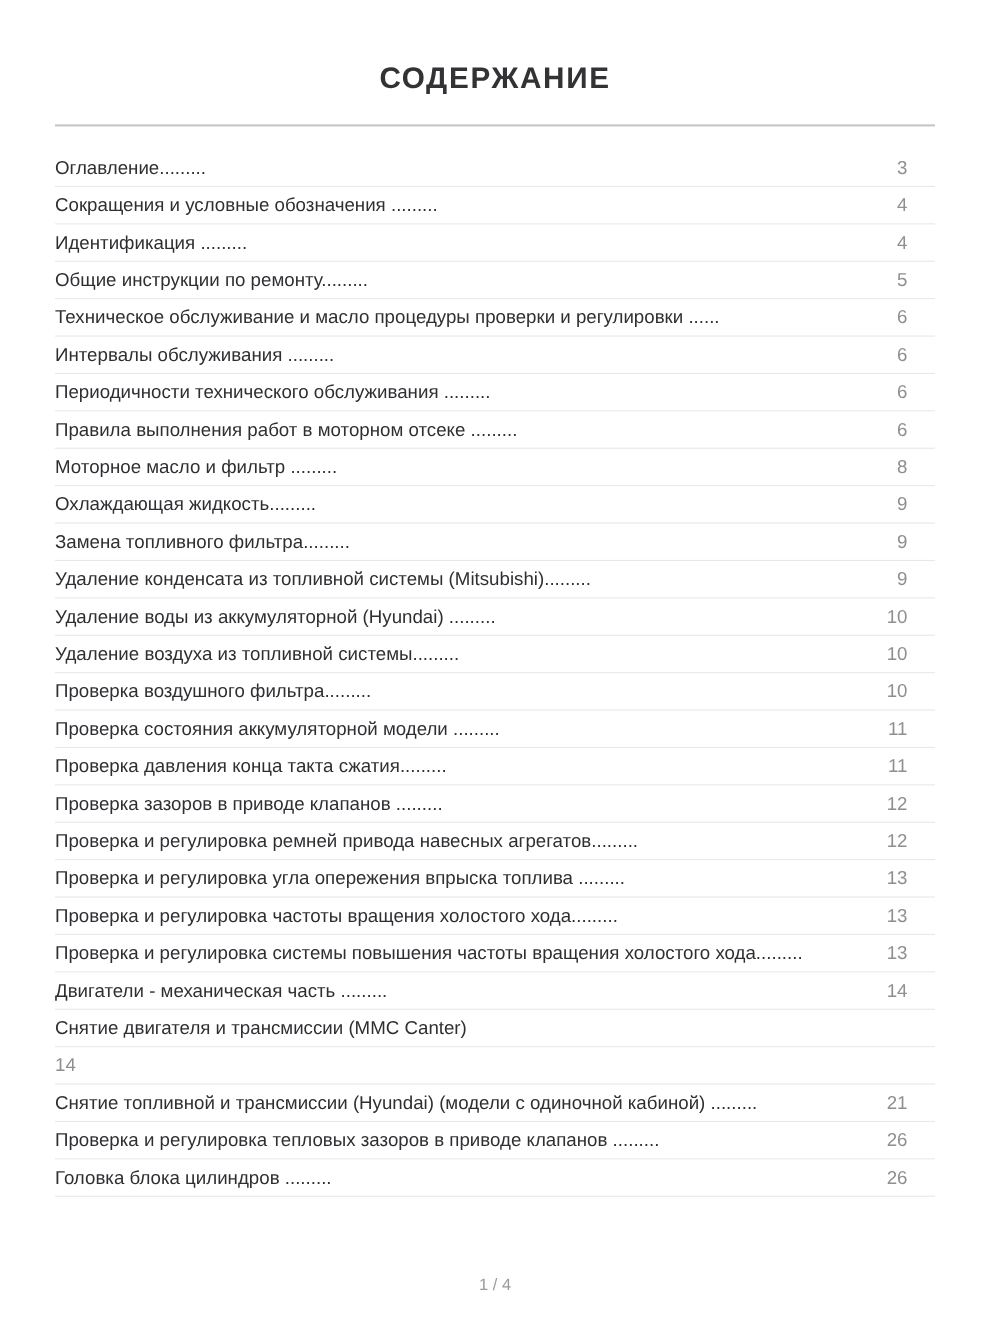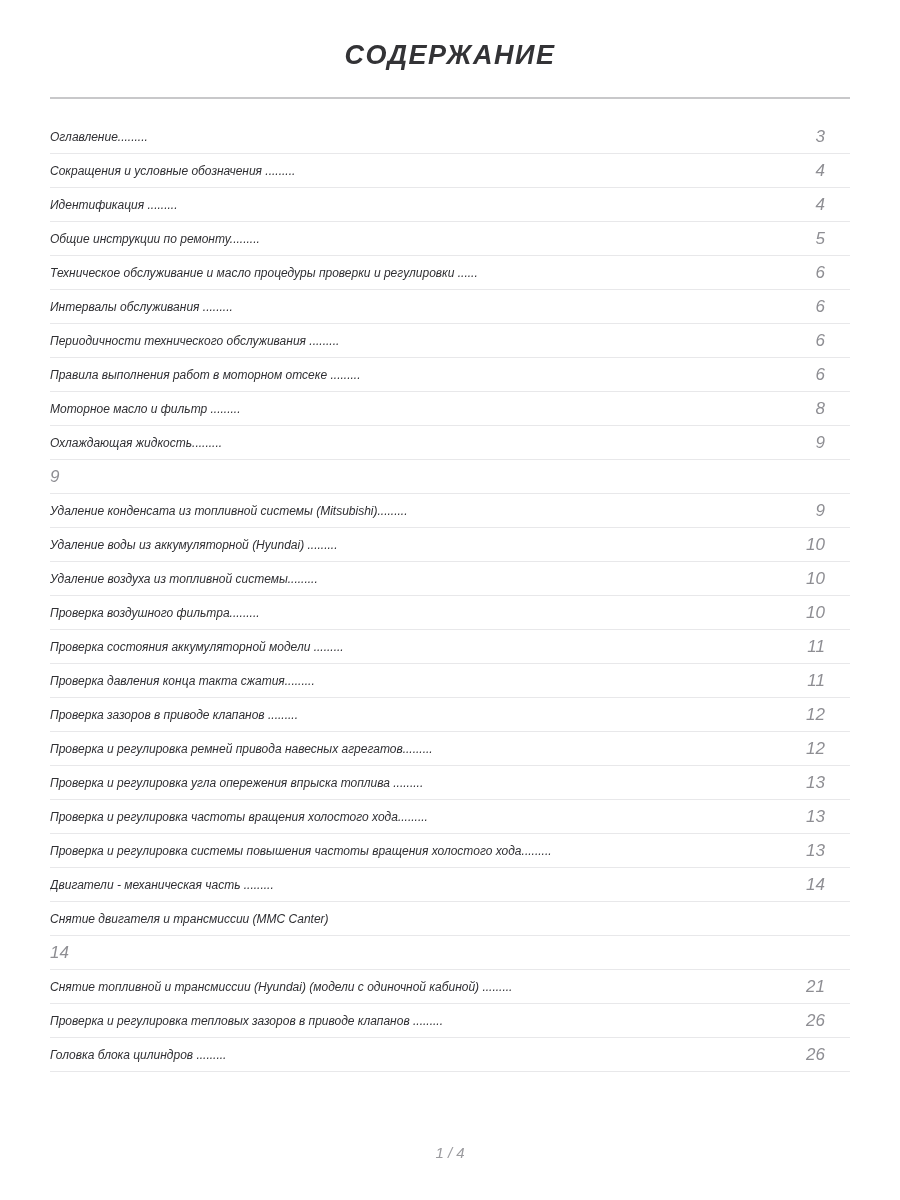--- a/index.html
+++ b/index.html
@@ -5,22 +5,21 @@
   * { margin: 0; padding: 0; box-sizing: border-box; }
   html, body {
     width: 900px;
     height: 1200px;
     background: #ffffff;
     font-family: "Liberation Sans", sans-serif;
     overflow: hidden;
   }
   .page {
     width: 800px;
-    margin: 0 auto;
-    font-style: italic;
+    margin: 16px auto;
   }
   .page-title {
     padding-top: 40px;
     font-size: 27px;
     line-height: 30px;
     font-weight: bold;
     letter-spacing: 1.5px;
     text-align: center;
     color: #333336;
   }
@@ -33,21 +32,21 @@
     margin-top: 21px;
   }
   .toc-row {
     display: flex;
     justify-content: space-between;
     align-items: center;
     height: 34px;
     border-bottom: 1px solid #e8e8ea;
   }
   .toc-label {
-    font-size: 12px;
+    font-size: 17px;
     color: #2f2f33;
     white-space: nowrap;
     overflow: hidden;
   }
   .toc-page {
     font-size: 17px;
     color: #8e8e93;
     padding-right: 25px;
     flex-shrink: 0;
   }
@@ -112,20 +111,21 @@
     <span class="toc-label">Моторное масло и фильтр .........</span>
     <span class="toc-page">8</span>
   </div>
 
   <div class="toc-row">
     <span class="toc-label">Охлаждающая жидкость.........</span>
     <span class="toc-page">9</span>
   </div>
 
   <div class="toc-row">
+    <span class="toc-label">Замена топливного фильтра.........</span>
     <span class="toc-page">9</span>
   </div>
 
   <div class="toc-row">
     <span class="toc-label">Удаление конденсата из топливной системы (Mitsubishi).........</span>
     <span class="toc-page">9</span>
   </div>
 
   <div class="toc-row">
     <span class="toc-label">Удаление воды из аккумуляторной (Hyundai) .........</span>

